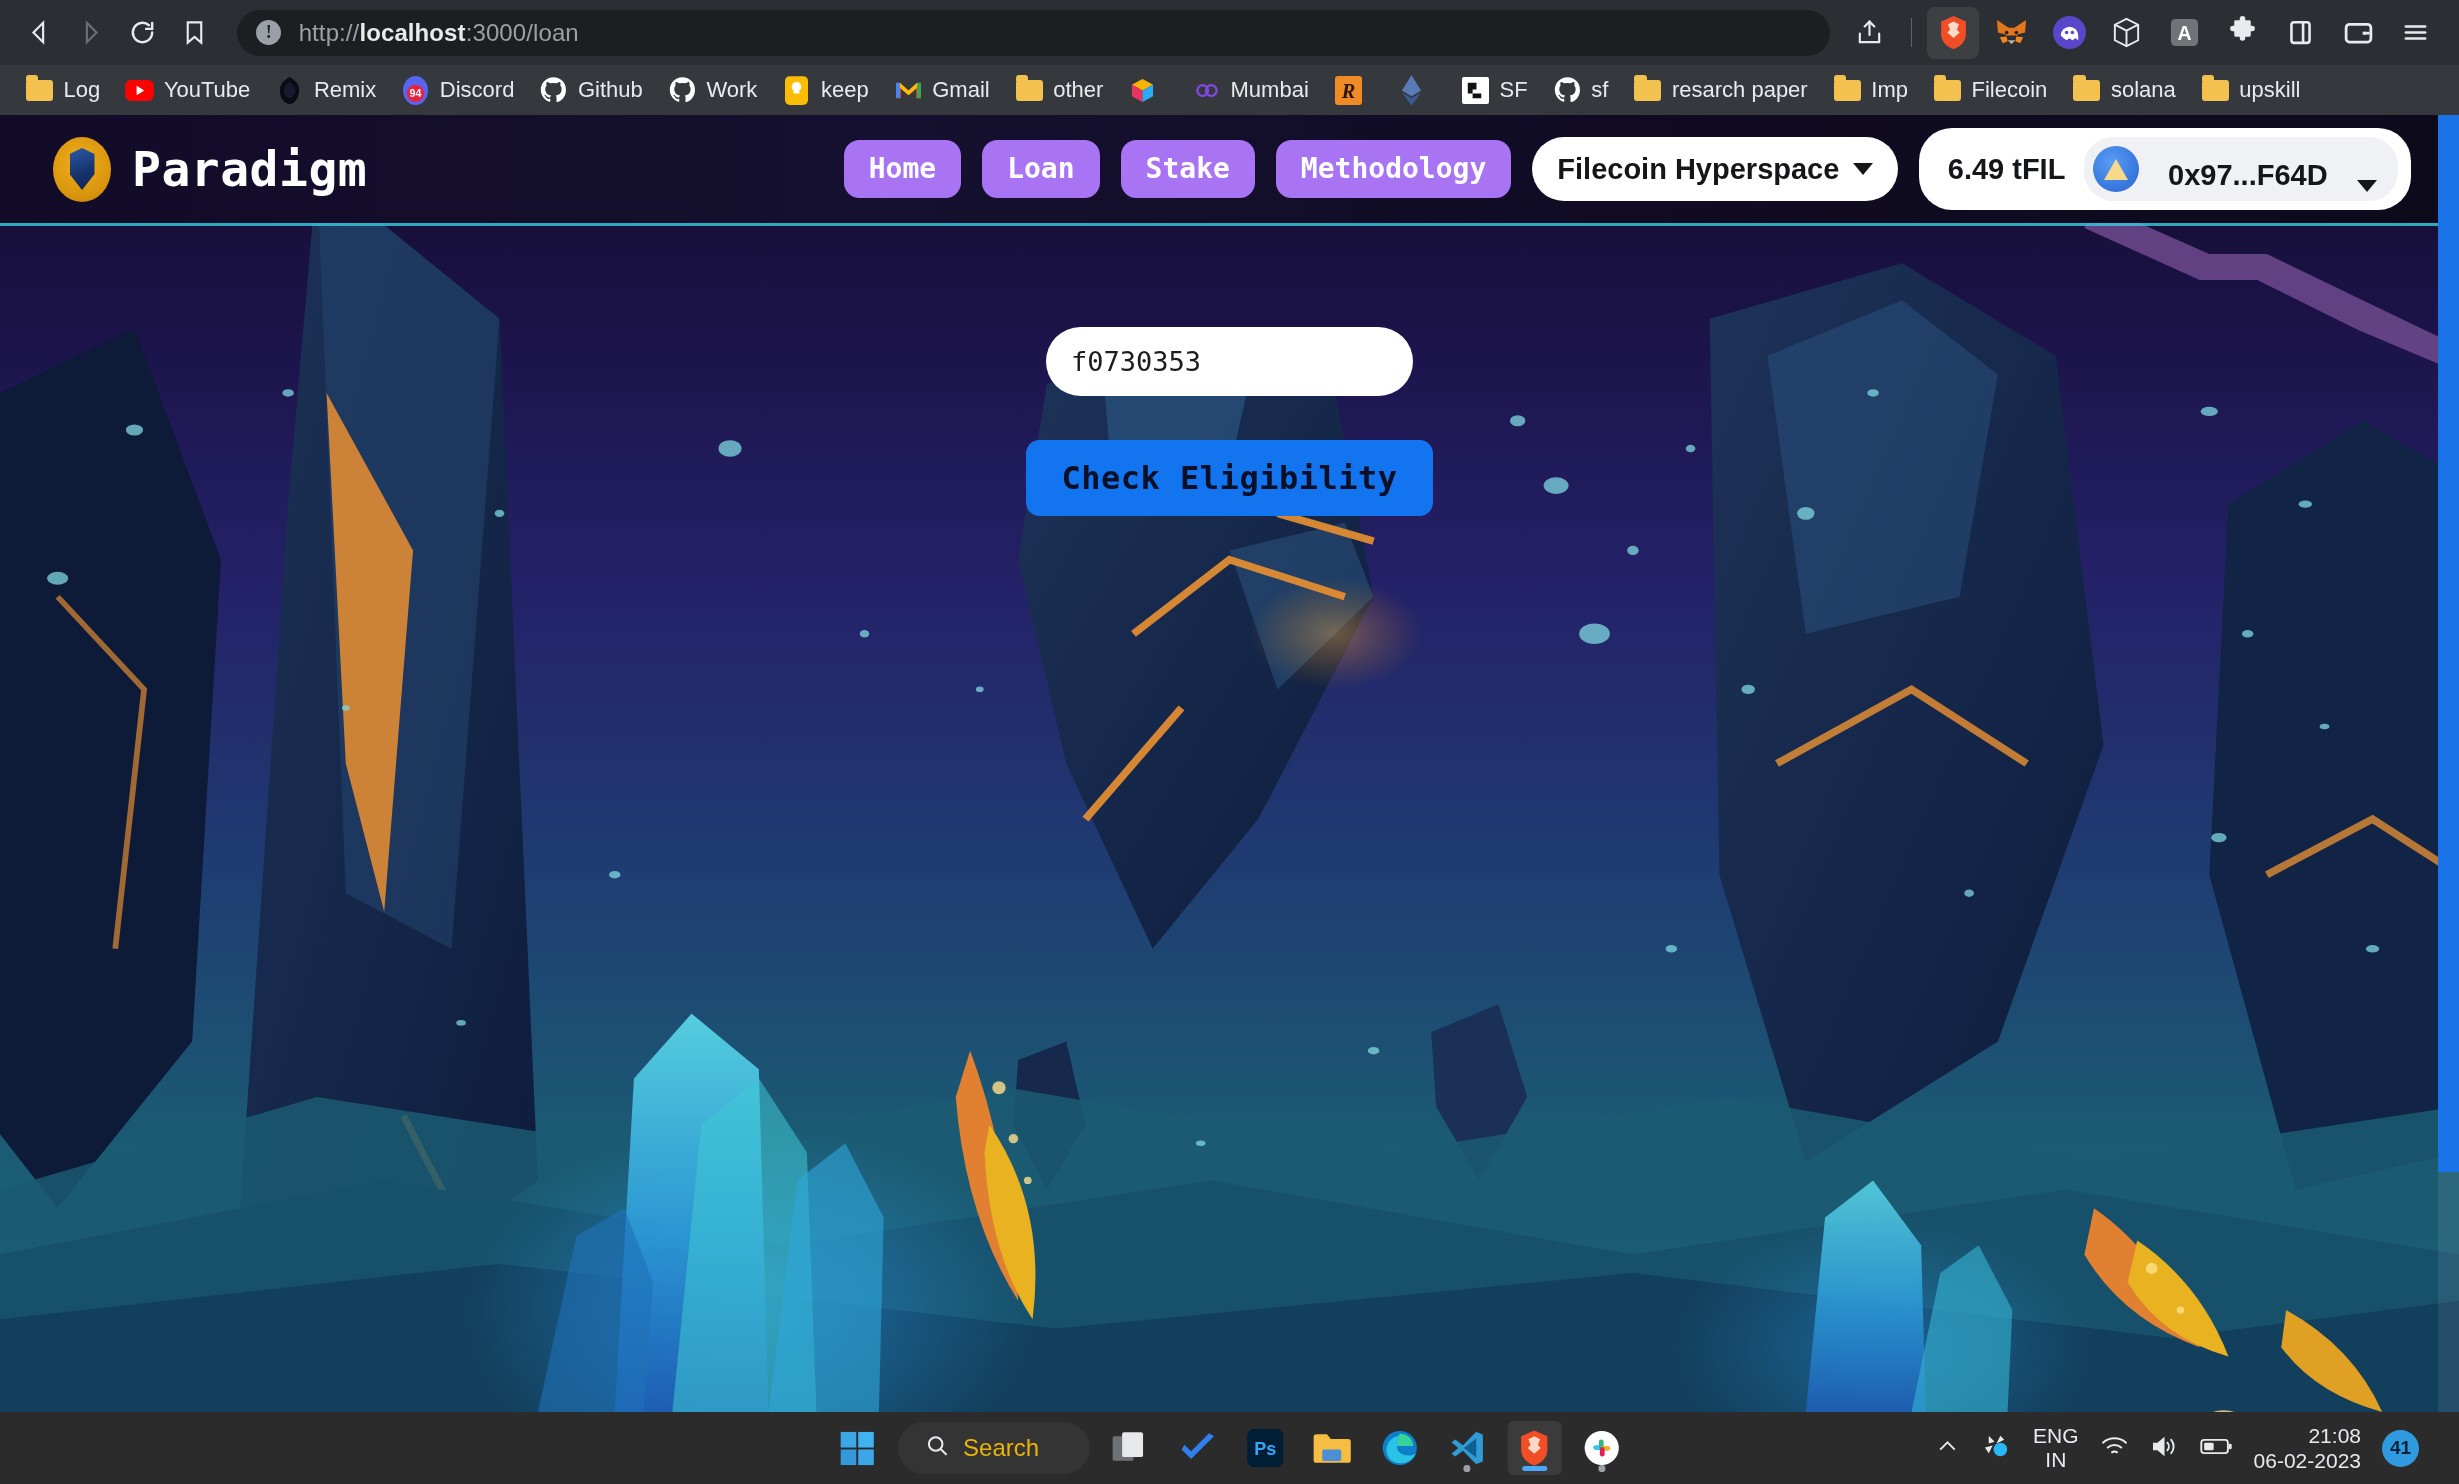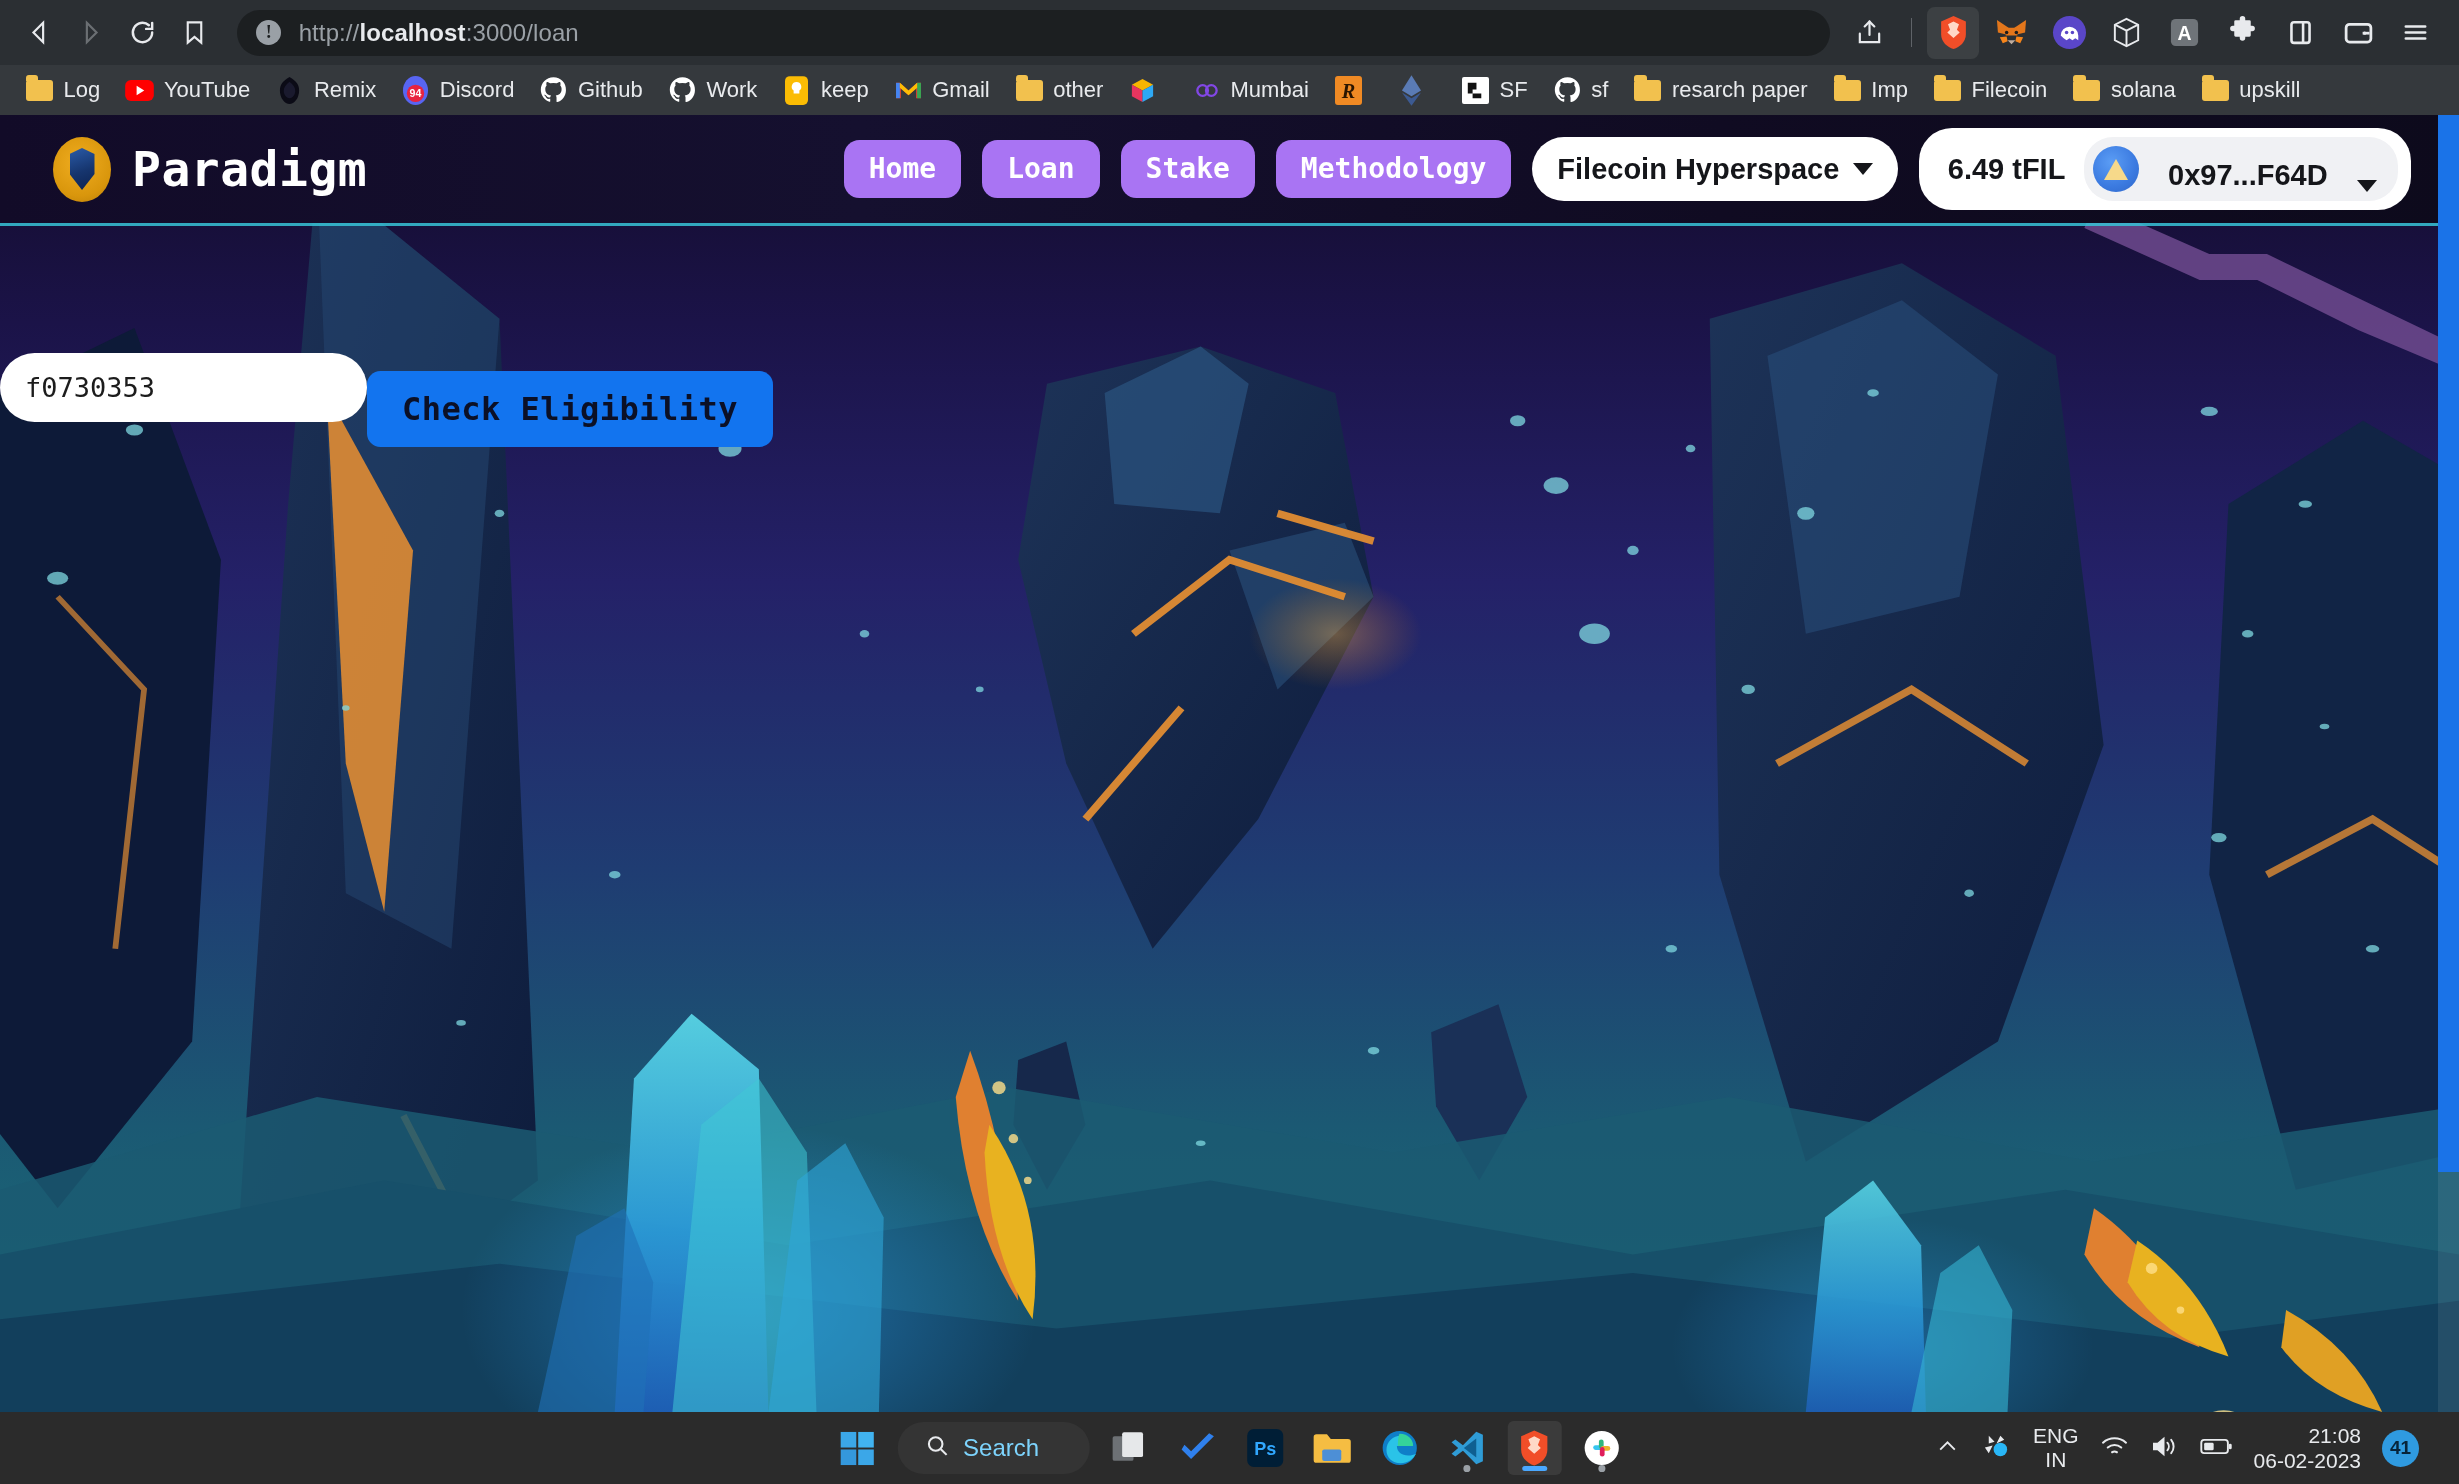--- a/index.html
+++ b/index.html
@@ -162,21 +162,21 @@
     display:flex;align-items:center;justify-content:center; flex:0 0 46px;
   }
   .avatar .sail {
     width:0;height:0;border-left:12.5px solid transparent;border-right:12.5px solid transparent;
     border-bottom:21px solid #f6d98a;
   }
 
   
   .content {
     position: relative; z-index: 8;
-    display: flex; flex-direction: row; align-items: center;
+    display: flex; flex-direction: column; align-items: center;
     padding-top: 104px;
   }
   .id-input {
     width: 367px; height: 69px;
     background: #fff; border: none; border-radius: 35px;
     font-family: "DejaVu Sans Mono", monospace;
     font-size: 27px; color: #1c1c1c;
     padding: 0 25px;
     outline: none;
   }
@@ -224,21 +224,21 @@
     position: relative;
   }
   .tb-center { position:absolute; left:50%; transform: translateX(-50%); display:flex; align-items:center; gap: 13.4px; }
   .tbi { width: 54px; height: 54px; display:flex;align-items:center;justify-content:center; position:relative; border-radius:5.8px;}
   .tbi.active { background: #3b3b3b; }
   .dot { position:absolute; bottom:2.9px; left:50%; transform:translateX(-50%); width:6.7px;height:6.7px;border-radius:50%;background:#9aa0a6;}
   .dash { position:absolute; bottom:3.8px; left:50%; transform:translateX(-50%); width:25px;height:4.8px;border-radius:2.9px;background:#4aa8ff;}
   .search-pill {
     height: 52px; min-width: 192px; background: #343434; border-radius: 26px;
     display:flex; align-items:center; gap:13.4px; padding: 0 27px;
-    color:#7dd3fc; font-size:24px;
+    color:#eab308; font-size:24px;
   }
   .tray { margin-left:auto; display:flex; align-items:center; gap:21px; padding-right: 40px; color:#e8eaed;}
   .lang { font-size: 21px; line-height:1.15; text-align:center; color:#e8eaed;}
   .clock { font-size: 21px; line-height:1.2; text-align:right; color:#e8eaed;}
   .badge41 {
     width: 37px;height:37px;border-radius:50%;background:#2f9ae0;color:#07243a;
     display:flex;align-items:center;justify-content:center;font-size:19px;font-weight:700;
   }
 </style>
 </head>

